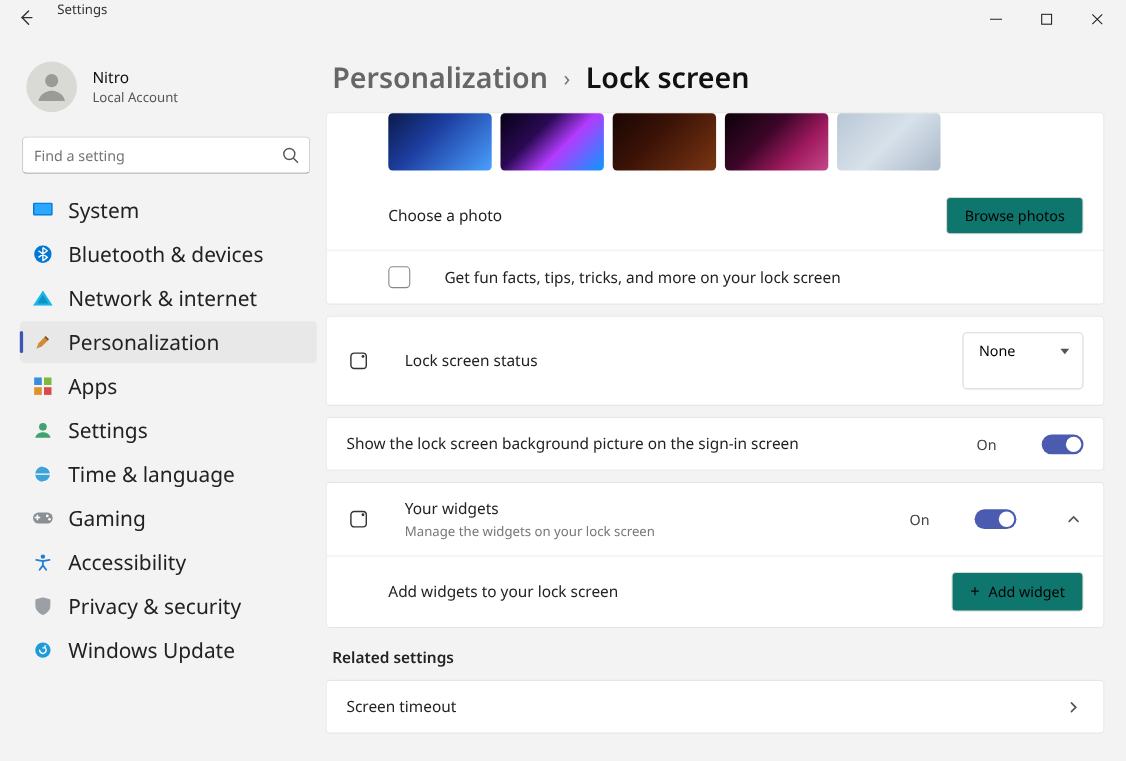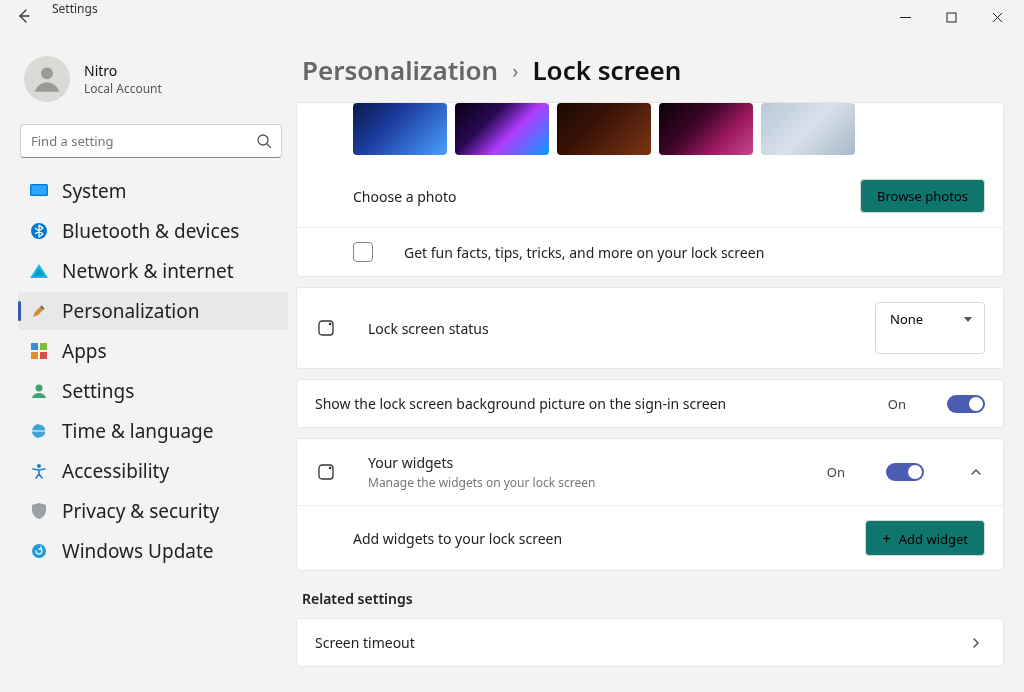--- a/index.html
+++ b/index.html
@@ -184,20 +184,31 @@
         <span class="nav-icon">
             <svg width="16" height="16" viewBox="0 0 16 16">
               <circle cx="8" cy="8" r="7" fill="#3fa3d8"></circle>
               <path d="M8 1a7 7 0 010 14M1 8h14" stroke="#fff" stroke-width="1" fill="none"></path>
             </svg>
           </span>
         <span>Time &amp; language</span>
       </button>
       <button class="nav-item">
         <span class="nav-icon">
+            <svg width="18" height="12" viewBox="0 0 18 12">
+              <rect x="0" y="1" width="18" height="10" rx="5" fill="#8a8f94"></rect>
+              <circle cx="13" cy="4" r="1.2" fill="#fff"></circle>
+              <circle cx="15" cy="7" r="1.2" fill="#fff"></circle>
+              <path d="M4 3v5M1.5 5.5h5" stroke="#fff" stroke-width="1.4"></path>
+            </svg>
+          </span>
+        <span>Gaming</span>
+      </button>
+      <button class="nav-item">
+        <span class="nav-icon">
             <svg width="16" height="16" viewBox="0 0 16 16">
               <circle cx="8" cy="3" r="2" fill="#1f7dd4"></circle>
               <path d="M2 6l6 1 6-1M8 7v4l-3 4m3-4l3 4" stroke="#1f7dd4" stroke-width="1.6" stroke-linecap="round" fill="none"></path>
             </svg>
           </span>
         <span>Accessibility</span>
       </button>
       <button class="nav-item">
         <span class="nav-icon">
             <svg width="14" height="16" viewBox="0 0 14 16">

